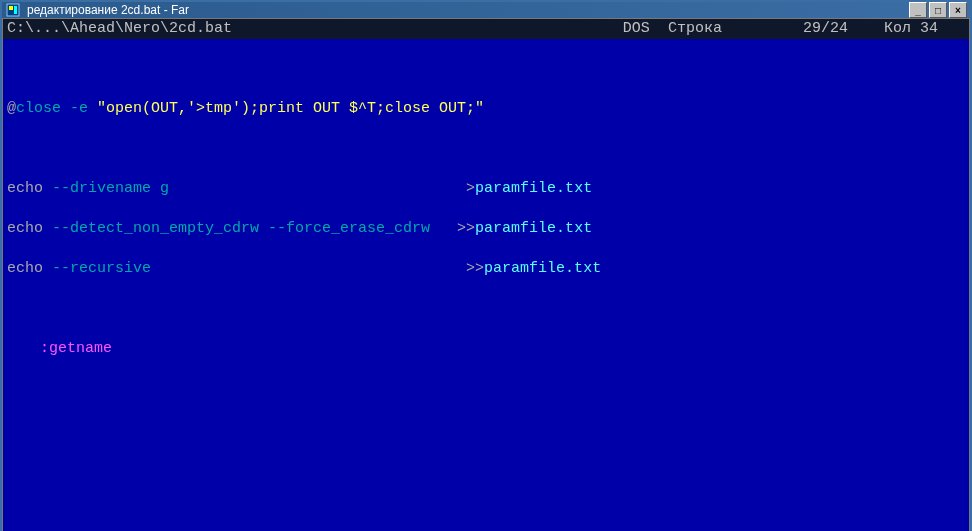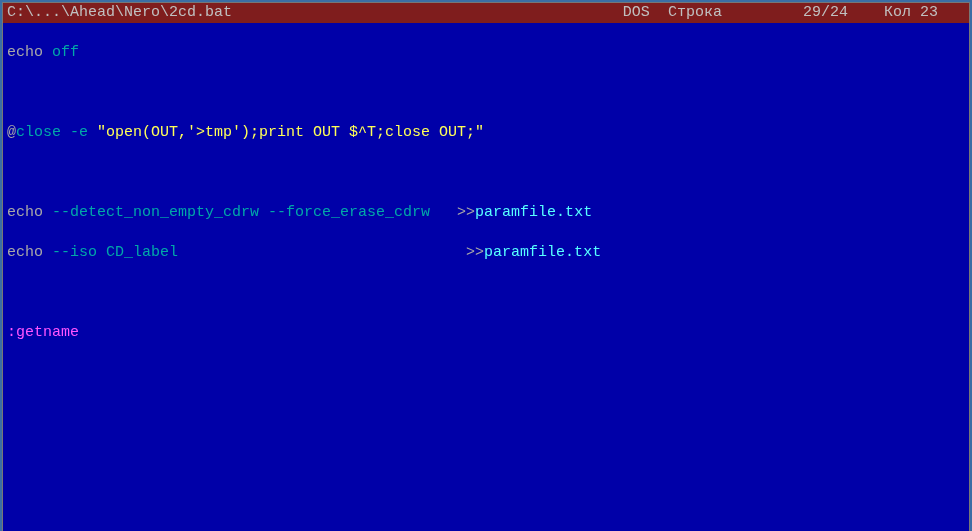--- a/index.html
+++ b/index.html
@@ -59,21 +59,21 @@
   }
   .client {
     flex: 1;
     background: #0000a8;
     border: 1px solid #777;
     display: flex;
     flex-direction: column;
     position: relative;
   }
   .status {
-    background: #7f1d1d;
+    background: #0f172a;
     color: #000;
     padding: 0 4px;
     line-height: 20px;
     white-space: pre;
     display: flex;
   }
   .status .path { flex: 0 0 auto; color: #c0c0c0; }
   .status .spacer { flex: 1; }
   .status .meta { color: #c0c0c0; white-space: pre; }
   .editor {
@@ -81,52 +81,67 @@
     padding: 0 4px;
     line-height: 20px;
     white-space: pre;
     color: #00a8a8;
     background: #0000a8;
     overflow: hidden;
   }
   .c-cyan   { color: #00a8a8; }
   .c-bcyan  { color: #57ffff; }
   .c-gray   { color: #a8a8a8; }
-  .c-mag    { color: #ff55ff; }
+  .c-mag    { color: #ff55ff; margin-left: 33px; }
   .c-yellow { color: #ffff57; }
   .line { display: block; }
 </style>
 </head>
 <body>
 
 <div class="window">
+  <div class="titlebar">
+    <span class="title-icon">
+      <svg viewBox="0 0 14 14">
+          <rect x="1" y="1" width="12" height="12" fill="#004080" stroke="#88ccff"></rect>
+          <rect x="3" y="3" width="4" height="4" fill="#ffff00"></rect>
+          <rect x="8" y="3" width="3" height="8" fill="#00ffff"></rect>
+        </svg>
+    </span>
+    <span class="title-text">редактирование 2cd.bat - Far</span>
+    <div class="win-buttons">
+      <div class="win-btn">_</div>
+      <div class="win-btn">□</div>
+      <div class="win-btn">×</div>
+    </div>
+  </div>
 
   <div class="client">
     <div class="status">
       <span class="path">C:\...\Ahead\Nero\2cd.bat</span>
       <span class="spacer"></span>
       <span class="meta">DOS</span>
       <span class="meta">  </span>
       <span class="meta">Строка</span>
       <span class="meta">         </span>
       <span class="meta">29/24</span>
       <span class="meta">    </span>
       <span class="meta">Кол</span>
       <span class="meta"> </span>
-      <span class="meta">23</span>
+      <span class="meta">34</span>
       <span class="meta">   </span>
     </div>
 
     <div class="editor">
-<span class="line"><span class="c-gray">echo</span><span class="c-cyan"> off</span></span>
 <span class="line"> </span>
 <span class="line"><span class="c-gray">@</span><span class="c-cyan">close -e </span><span class="c-yellow">"open(OUT,'&gt;tmp');print OUT $^T;close OUT;"</span></span>
 <span class="line"> </span>
+<span class="line"><span class="c-gray">echo</span><span class="c-cyan"> --drivename g                                 </span><span class="c-gray">&gt;</span><span class="c-bcyan">paramfile.txt</span></span>
 <span class="line"><span class="c-gray">echo</span><span class="c-cyan"> --detect_non_empty_cdrw --force_erase_cdrw   </span><span class="c-gray">&gt;&gt;</span><span class="c-bcyan">paramfile.txt</span></span>
-<span class="line"><span class="c-gray">echo</span><span class="c-cyan"> --iso CD_label                                </span><span class="c-gray">&gt;&gt;</span><span class="c-bcyan">paramfile.txt</span></span>
+<span class="line"><span class="c-gray">echo</span><span class="c-cyan"> --recursive                                   </span><span class="c-gray">&gt;&gt;</span><span class="c-bcyan">paramfile.txt</span></span>
 <span class="line"> </span>
 <span class="line"><span class="c-mag">:getname</span></span>
 
 
 
 
 
 
 
 

